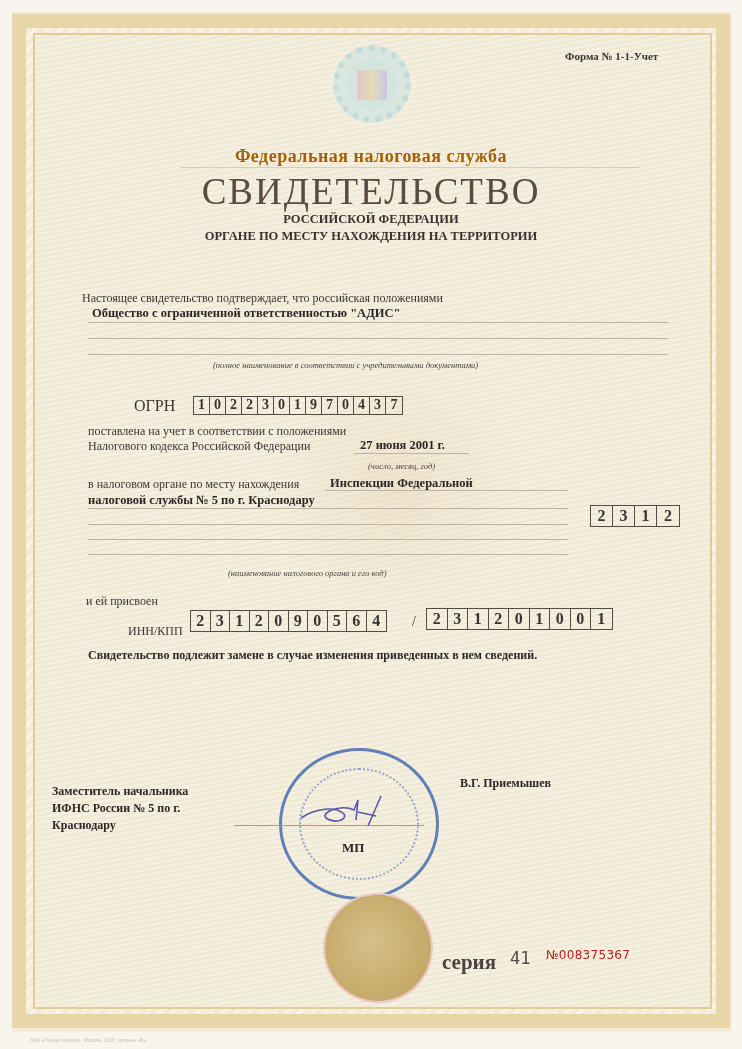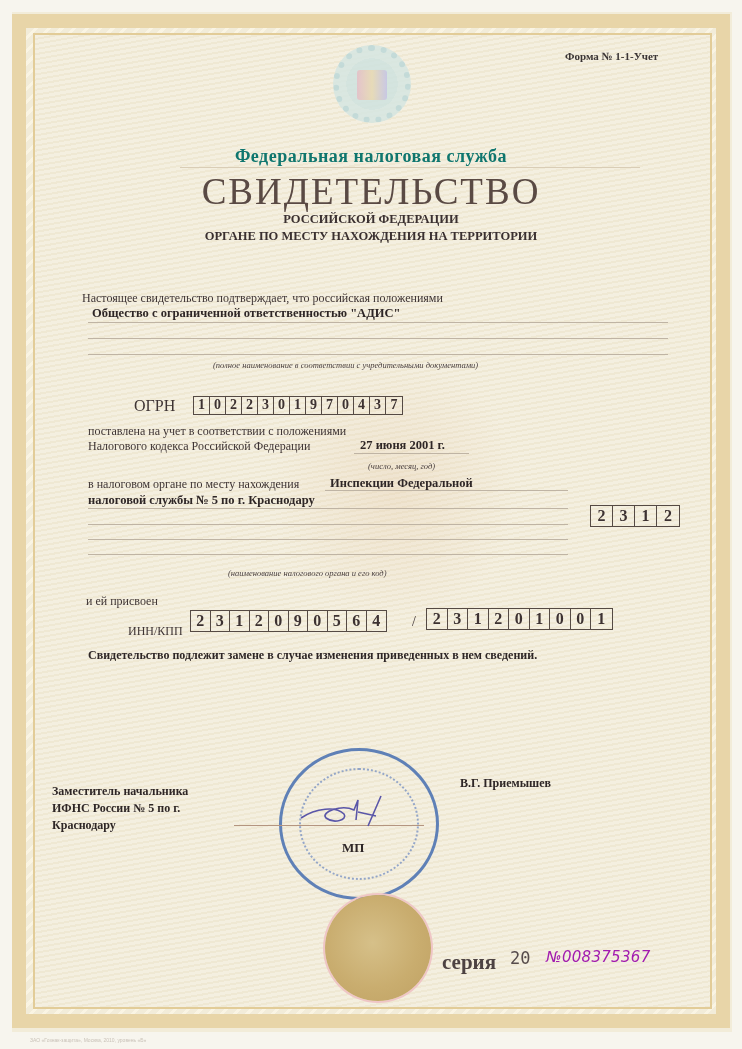--- a/index.html
+++ b/index.html
@@ -31,21 +31,21 @@
     .emblem {
       left: 333px; top: 45px; width: 78px; height: 78px; border-radius: 50%;
       background: radial-gradient(circle, #dfe7ec 0 30%, #cfe3df 30% 55%, #d6e6e2 55% 100%);
       border: 6px dotted #bcd8d8; opacity: 0.85;
     }
     .emblem-core {
       left: 357px; top: 70px; width: 30px; height: 30px;
       background: linear-gradient(90deg, #e4c0c8, #e7d9b2, #c7c5e4);
       border-radius: 3px; opacity: 0.9;
     }
-    .agency { left: 0; width: 742px; top: 146px; text-align: center; font-size: 18px; font-weight: bold; color: #0f766e; letter-spacing: 0.5px; }
+    .agency { left: 0; width: 742px; top: 146px; text-align: center; font-size: 18px; font-weight: bold; color: #a16207; letter-spacing: 0.5px; }
     .title { left: 0; width: 742px; top: 170px; text-align: center; font-size: 37px; font-weight: normal; color: #5a4a44; letter-spacing: 2px; }
     .subtitle { left: 0; width: 742px; top: 211px; text-align: center; font-size: 12.5px; font-weight: bold; line-height: 17px; color: #3a3030; }
     .hr-top { left: 180px; top: 167px; width: 460px; height: 1px; background: #d9cdb6; }
 
     .wm-eagle {
       left: 270px; top: 360px; width: 250px; height: 260px; border-radius: 45%;
       background: radial-gradient(ellipse at center, rgba(230,205,175,0.35) 0%, rgba(240,225,200,0.0) 70%);
     }
 
     .plain { font-size: 12px; color: #3e3434; }
@@ -70,21 +70,21 @@
       border: 2px dotted #7d95c4; opacity: 0.8;
     }
     .signature { left: 296px; top: 790px; width: 115px; height: 40px; }
     .hologram {
       left: 325px; top: 895px; width: 106px; height: 106px; border-radius: 50%;
       background: radial-gradient(circle at 45% 45%, #d6c089 0%, #c9ad6f 55%, #bfa163 100%);
       box-shadow: 0 0 0 2px #efc6c6;
     }
     .series-label { left: 442px; top: 950px; font-size: 21px; font-weight: bold; color: #4d4242; }
     .series-num { left: 510px; top: 948px; font-family: "DejaVu Sans Mono", monospace; font-size: 17px; color: #574c4c; }
-    .serial-num { left: 546px; top: 948px; font-family: "DejaVu Sans", sans-serif; font-size: 15px; color: #a21caf; letter-spacing: 0.3px; font-style: italic; }
+    .serial-num { left: 546px; top: 948px; font-family: "DejaVu Sans", sans-serif; font-size: 12px; color: #b91c1c; letter-spacing: 0.3px; }
     .printer { left: 30px; top: 1037px; font-size: 5px; color: #c9c2b8; font-family: "Liberation Sans", sans-serif; }
   </style>
 </head>
 <body>
 
 <div class="sheet"></div>
 <div class="border-outer"></div>
 <div class="border-inner"></div>
 
 <div class="abs emblem"></div>
@@ -185,16 +185,16 @@
 <div class="abs seal-inner"></div>
 <div class="abs line" style="left:234px; top:825px; width:190px; background:#b49580;"></div>
 <svg class="abs signature" viewBox="0 0 115 40">
   <path d="M5 28 C20 18, 40 16, 48 24 C52 30, 38 34, 30 28 C24 22, 46 14, 58 20 L62 10 L60 30 M62 22 L80 26 M85 6 L72 36" fill="none" stroke="#5a56a8" stroke-width="1.6"></path>
 </svg>
 <div class="abs bold" style="left:460px; top:776px; font-size:12px;">В.Г. Приемышев</div>
 <div class="abs bold" style="left:342px; top:840px; font-size:13px;">МП</div>
 
 <div class="abs hologram"></div>
 <div class="abs series-label">серия</div>
-<div class="abs series-num">20</div>
+<div class="abs series-num">41</div>
 <div class="abs serial-num">№008375367</div>
 
 <div class="abs printer">ЗАО «Гознак-защита», Москва, 2010, уровень «Б»</div>
 
 </body></html>

